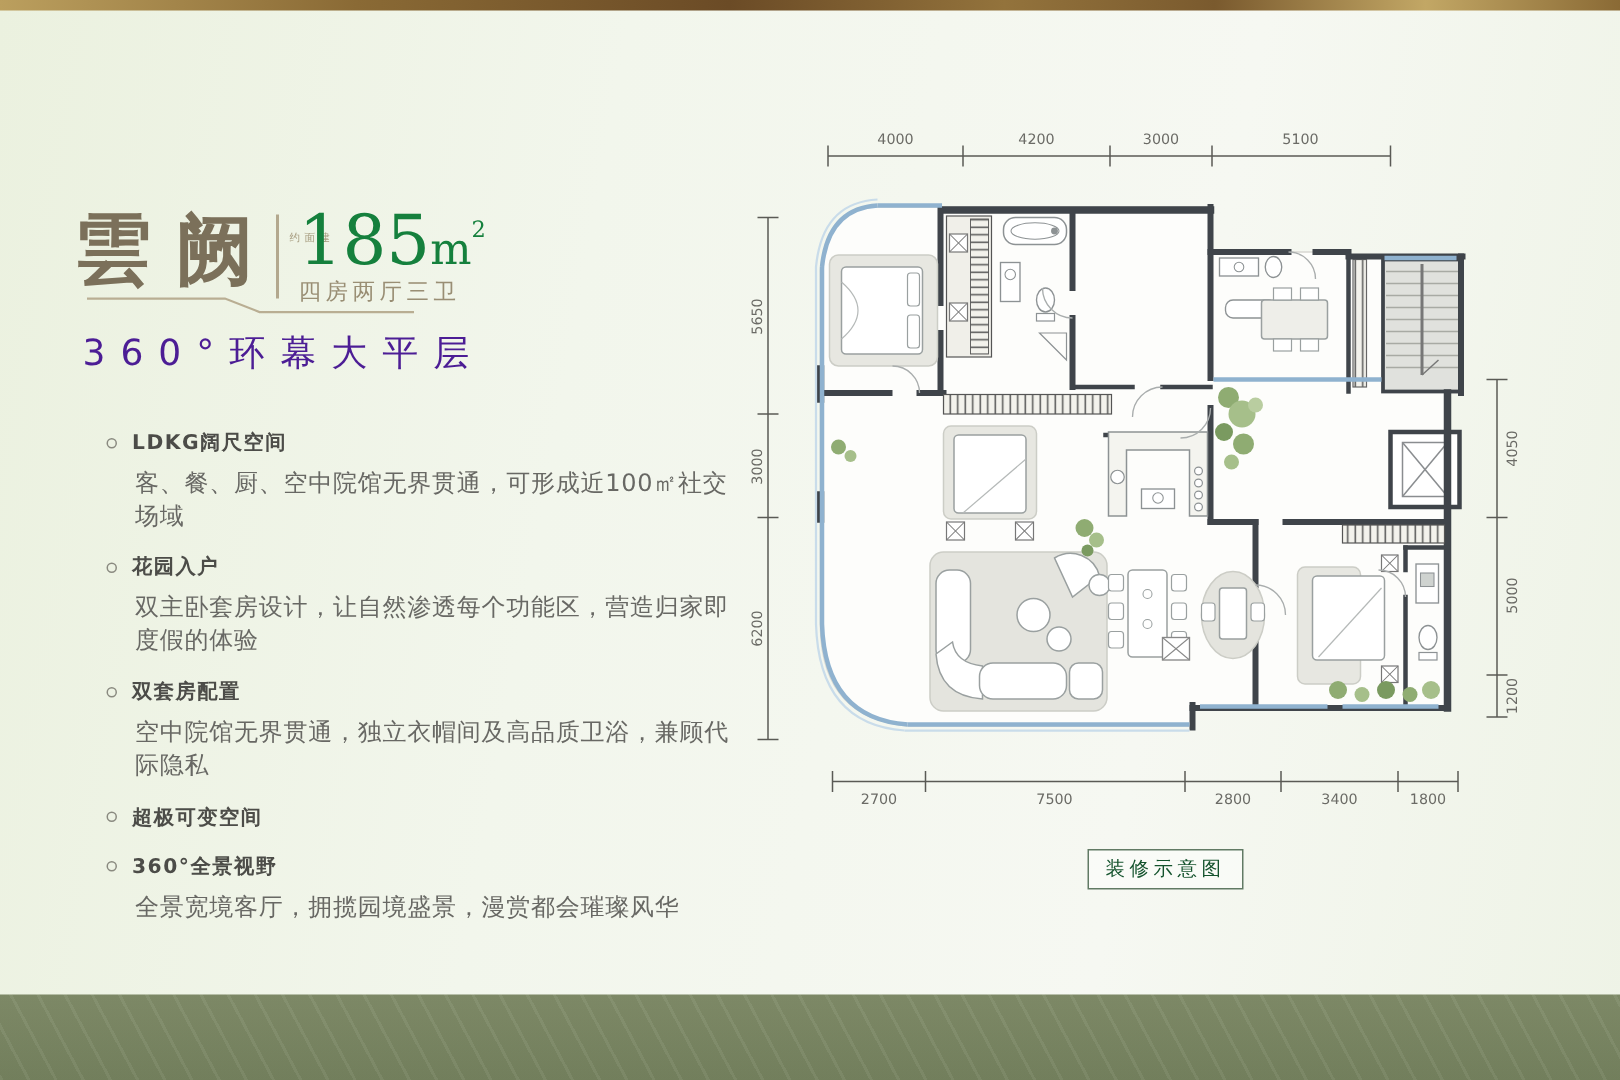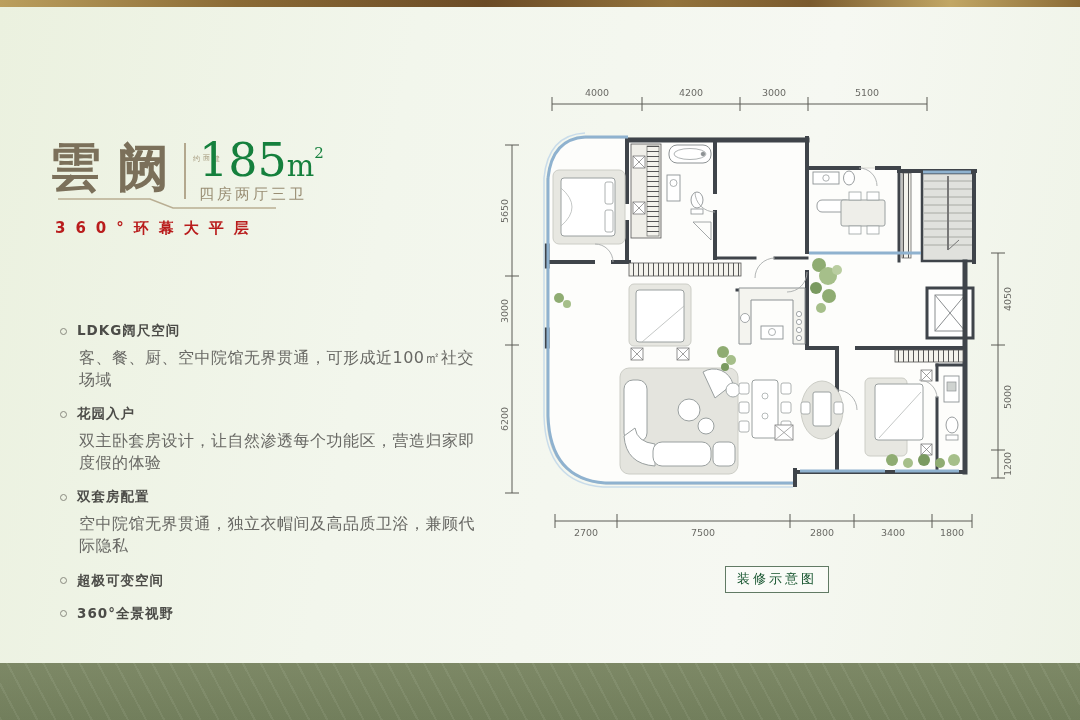--- a/index.html
+++ b/index.html
@@ -36,23 +36,23 @@
   .area-value { font-size:46px; }
   .area-unit { font-size:29px; }
   .area-sup { font-size:15px; vertical-align:18px; }
   .area-layout {
     position:absolute; left:15px; top:44px; white-space:nowrap;
     font-size:15px; letter-spacing:3px; color:#998e74;
   }
   .title-zigzag { position:absolute; left:55px; top:194px; }
   .subtitle {
     position:absolute; left:55px; top:219px; white-space:nowrap;
-    font-size:15px; font-weight:700; letter-spacing:10px; color:#b91c1c;
-  }
-  .features { position:absolute; left:60px; top:286px; width:420px;margin-top:36px; }
+    font-size:24px; font-weight:400; letter-spacing:10px; color:#4c1d95;
+  }
+  .features { position:absolute; left:71px; top:286px; width:420px; }
   .feature { margin-bottom:15px; }
   .feature-title-row { display:flex; align-items:center; }
   .bullet-ring {
     width:7px; height:7px; border:1.5px solid #8a8a80; border-radius:50%;
     margin-right:10px; flex:0 0 auto; background:transparent;
   }
   .feature-title { font-size:13.5px; font-weight:bold; color:#4c4c48; letter-spacing:1px; }
   .feature-desc { font-size:16px; color:#686864; letter-spacing:0.5px; padding-left:19px; margin-top:7px; line-height:1.35; }
   
   .plan-svg { position:absolute; left:497px; top:80px; }
@@ -109,20 +109,21 @@
     <div class="feature-title-row">
         <span class="bullet-ring"></span>
       <span class="feature-title">超极可变空间</span>
       </div>
   </div>
   <div class="feature">
     <div class="feature-title-row">
         <span class="bullet-ring"></span>
       <span class="feature-title">360°全景视野</span>
       </div>
+    <div class="feature-desc">全景宽境客厅，拥揽园境盛景，漫赏都会璀璨风华</div>
   </div>
 </div>
 
 <svg class="plan-svg" width="540" height="505" viewBox="0 0 540 505">
   <defs>
     <pattern id="combV" width="5" height="12" patternUnits="userSpaceOnUse">
       <rect width="5" height="12" fill="#f3f2ec"></rect>
         <line x1="1.5" y1="0" x2="1.5" y2="12" stroke="#555" stroke-width="1"></line>
     </pattern>
     <pattern id="combH" width="12" height="5" patternUnits="userSpaceOnUse">

